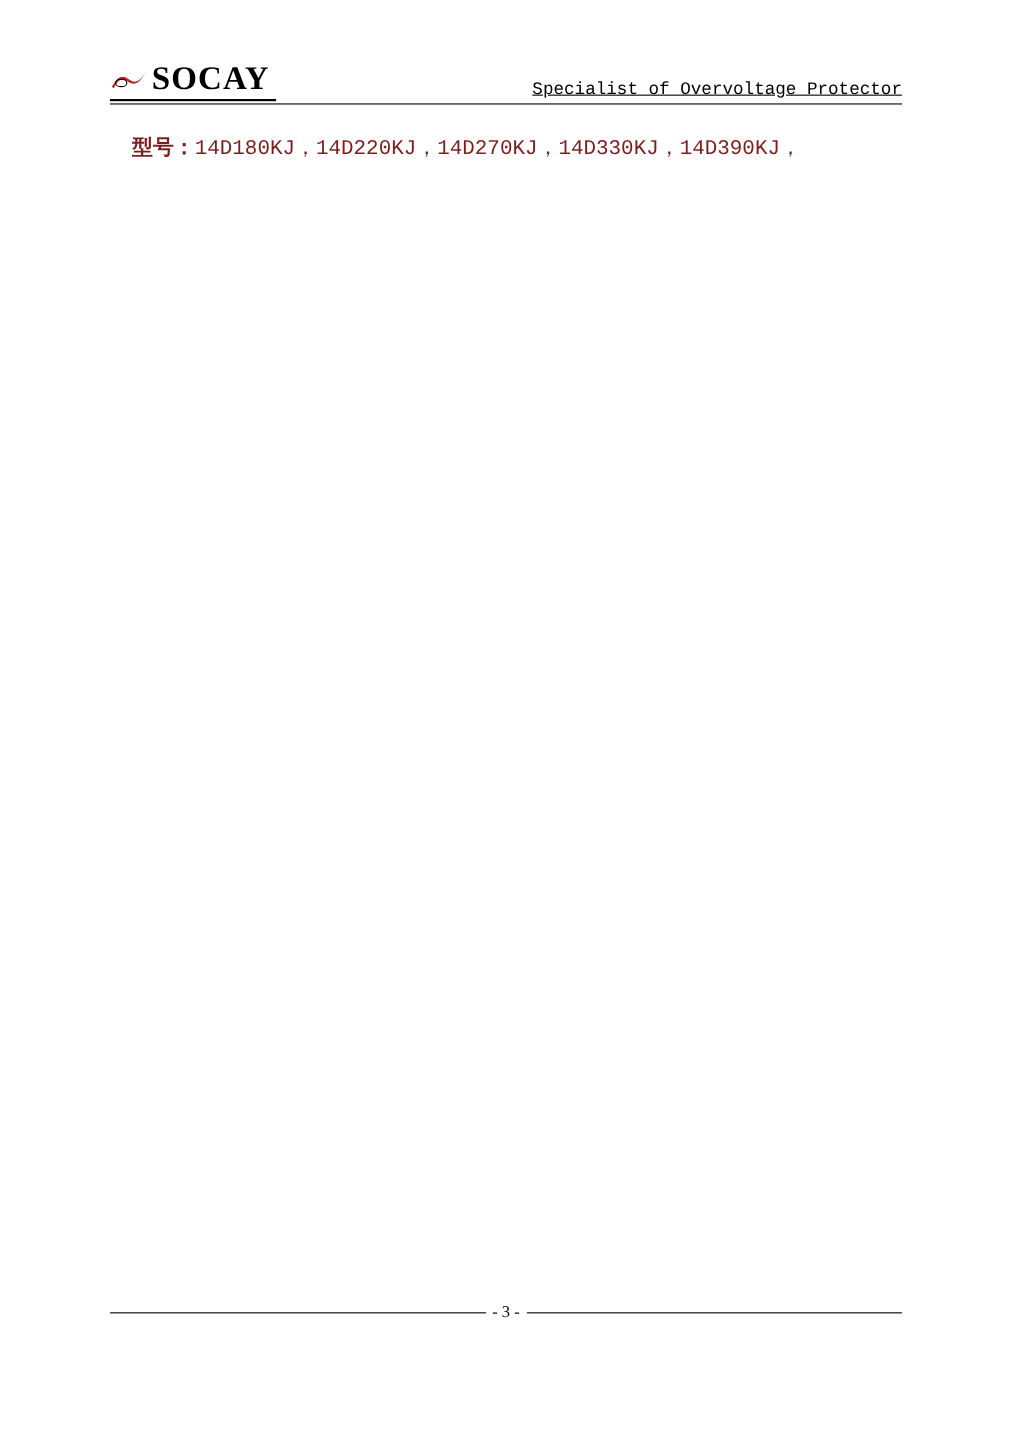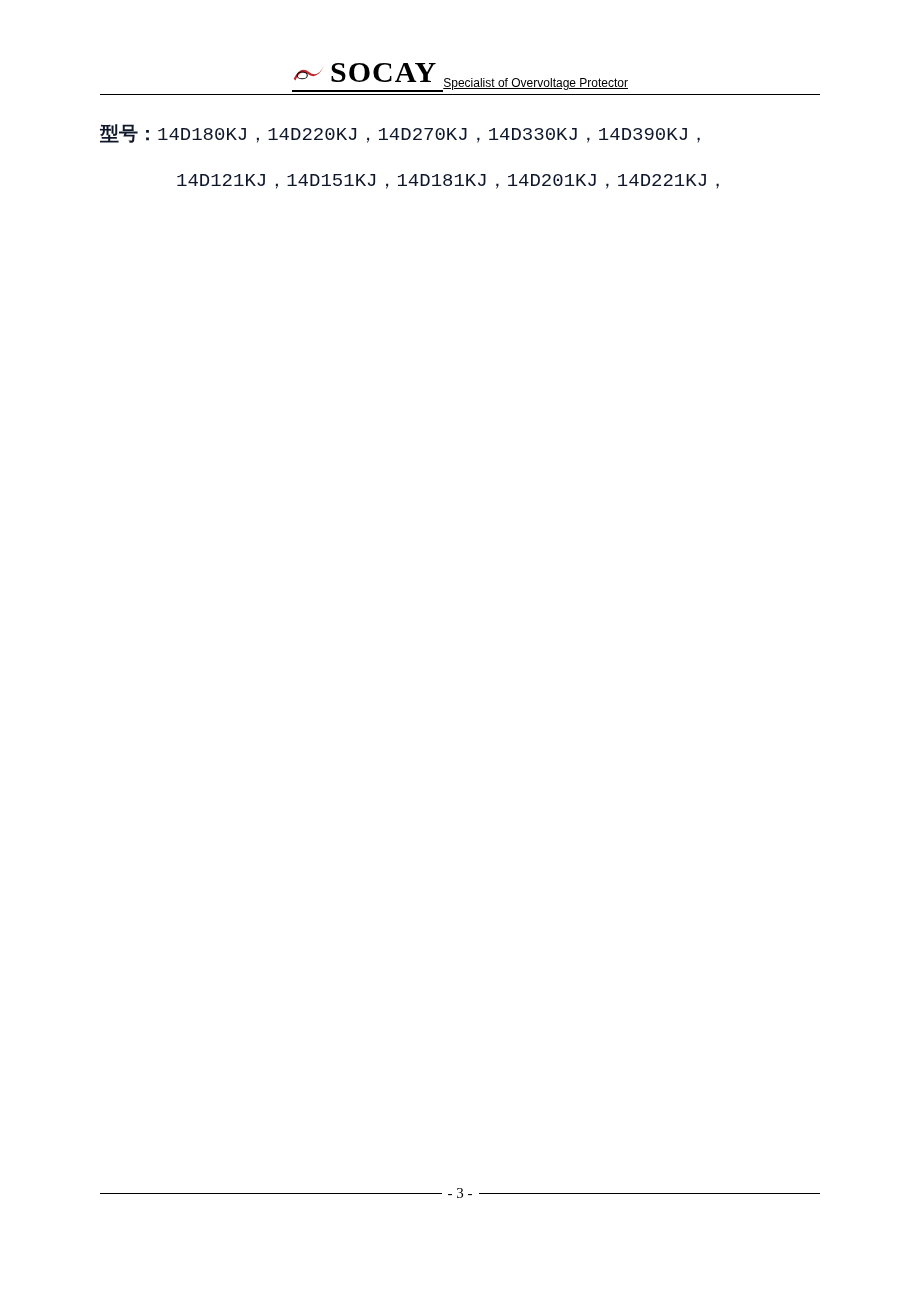--- a/index.html
+++ b/index.html
@@ -15,21 +15,21 @@
       position: relative;
     }
     .page {
       padding: 55px 100px 0 100px;
       position: relative;
       height: 100%;
     }
     .header {
       display: flex;
       align-items: flex-end;
-      justify-content: center;
+      justify-content: space-between;
       border-bottom: 1.5px solid #000;
       padding-bottom: 2px;
       margin-bottom: 18px;
     }
     .logo-block {
       display: flex;
       align-items: center;
       border-bottom: 2px solid #000;
       padding-bottom: 1px;
       padding-right: 6px;
@@ -40,30 +40,31 @@
       margin-right: 4px;
     }
     .logo-text {
       font-family: "Times New Roman", serif;
       font-weight: bold;
       font-size: 30px;
       letter-spacing: 1px;
       color: #000;
     }
     .tagline {
-      font-family: Liberation Sans, sans-serif;
-      font-size: 12px;
+      font-family: Liberation Mono, monospace;
+      font-size: 16px;
       text-decoration: underline;
       padding-bottom: 2px;
     }
     .content {
       font-family: "SimSun", "宋体", "Courier New", monospace;
       font-size: 19px;
       line-height: 2.4;
-      color: #0f172a;
+      color: #7f1d1d;
+      margin-left: 20px;
     }
     .label {
       font-weight: bold;
     }
     .row {
       white-space: nowrap;
     }
     .indent {
       padding-left: 76px;
     }
@@ -103,21 +104,20 @@
       </svg>
       <span class="logo-text">SOCAY</span>
     </div>
     <span class="tagline">Specialist of Overvoltage Protector</span>
   </div>
 
   <div class="content">
     <div class="row">
       <span class="label">型号：</span><span>14D180KJ，14D220KJ，14D270KJ，14D330KJ，14D390KJ，</span>
     </div>
-    <div class="row indent"><span>14D121KJ，14D151KJ，14D181KJ，14D201KJ，14D221KJ，</span></div>
   </div>
 
   <div class="footer">
     <div class="footer-inner">
       <div class="footer-line"></div>
       <span class="footer-text">- 3 -</span>
       <div class="footer-line"></div>
     </div>
   </div>
 

